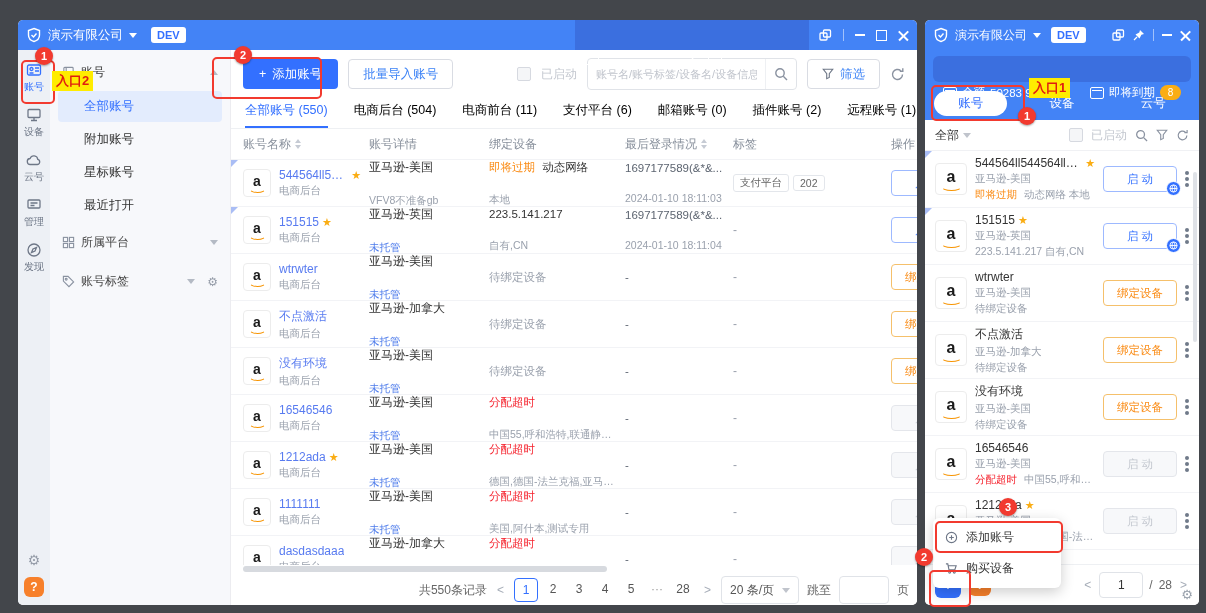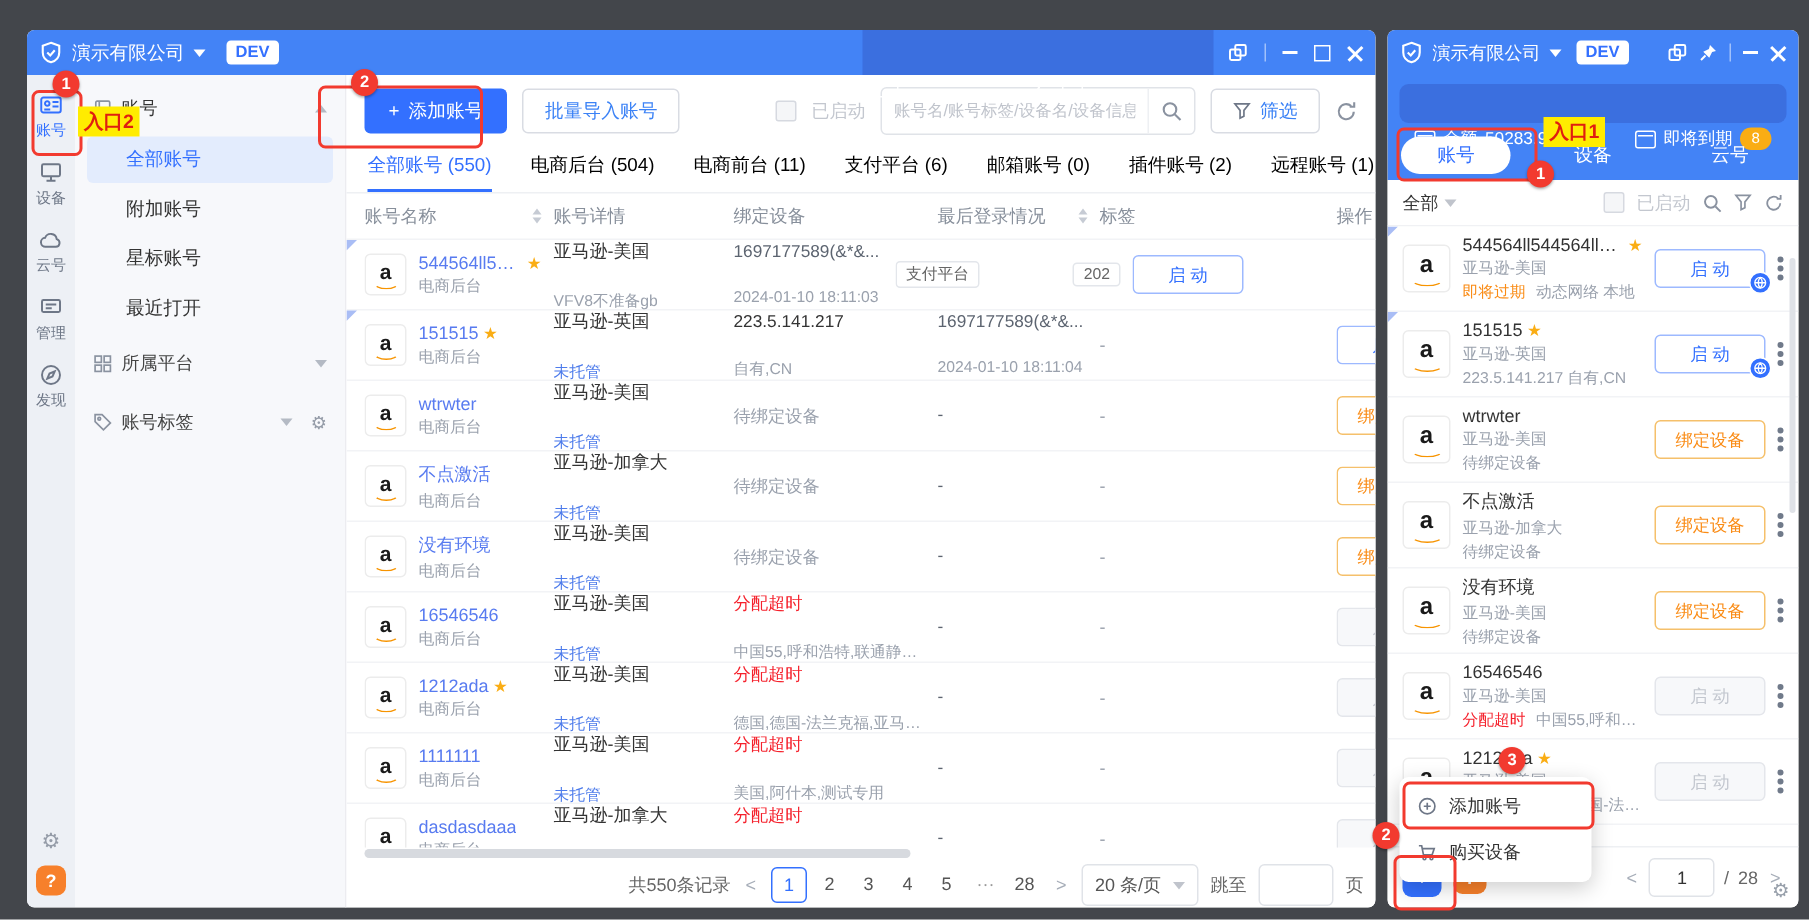--- a/index.html
+++ b/index.html
@@ -57,21 +57,21 @@
   .searchbox{width:208px;height:30px;border:1px solid #e0e3e8;border-radius:4px;display:flex;align-items:center;overflow:hidden;}
   .searchbox input{flex:1;border:none;outline:none;padding:0 8px;font-size:11px;color:#333;min-width:0;background:transparent;font-family:inherit;}
   .searchbox input::placeholder{color:#c0c4cc;}
   .search-suffix{width:30px;height:100%;border-left:1px solid #eef0f3;display:flex;align-items:center;justify-content:center;color:#8a92a0;}
   .iconbtn{color:#8a92a0;display:flex;align-items:center;justify-content:center;cursor:pointer;}
   .tabs{display:flex;gap:26px;padding:0 14px;border-bottom:1px solid #eef0f3;height:32px;align-items:flex-end;flex:none;}
   .tab{padding-bottom:9px;color:#000000;font-size:12.5px;position:relative;white-space:nowrap;cursor:pointer;}
   .tab.active{color:#3370ff;}
   .tab.active::after{content:"";position:absolute;left:0;right:0;bottom:0;height:2px;background:#3370ff;}
   .thead{display:flex;align-items:center;padding-left:12px;height:30px;color:#878f9b;border-bottom:1px solid #f2f3f6;flex:none;}
-  .col{flex:none;padding-right:8px;overflow:hidden;display:flex;align-items:center;gap:4px;justify-content:space-between;}
+  .col{flex:none;padding-right:8px;overflow:hidden;display:flex;align-items:center;gap:4px;}
   .c-name{width:118px;}.c-det{width:112px;}.c-dev{width:128px;}.c-log{width:100px;}.c-tag{width:150px;}.c-act{width:76px;}
   .sorter{display:flex;flex-direction:column;gap:2px;}
   .sorter i{width:0;height:0;border-left:3.5px solid transparent;border-right:3.5px solid transparent;display:block;}
   .sorter .up{border-bottom:4px solid #c6cbd4;} .sorter .dn{border-top:4px solid #c6cbd4;}
   .rows{flex:1;overflow:hidden;}
   .trow{display:flex;align-items:center;padding-left:12px;height:46px;border-bottom:1px solid #f2f3f6;position:relative;cursor:pointer;}
   .corner{position:absolute;left:0;top:0;width:0;height:0;border-top:7px solid #a9bdf5;border-right:7px solid transparent;}
   .namewrap{display:flex;align-items:center;gap:8px;min-width:0;}
   .amz{width:26px;height:26px;border:1px solid #ececec;border-radius:4px;background:#fff;position:relative;display:flex;align-items:center;justify-content:center;font-weight:bold;font-size:14px;color:#1a1a1a;flex:none;}
   .amz::before{content:"a";position:relative;top:-2px;}
@@ -358,20 +358,29 @@
                   <div class="subline">电商后台</div>
                 </div>
               </div>
             </div>
             <div class="col c-det">
               <div class="stack">
               <div class="l1">亚马逊-美国</div>
               <div class="l2 muted">VFV8不准备gb</div>
             </div>
             </div>
+            <div class="col c-dev">
+              <div class="stack">
+              <div style="white-space:nowrap;overflow:hidden;">
+                <span class="dstat orange">即将过期</span>
+                <span class="dmain">动态网络</span>
+              </div>
+              <div class="l2">本地</div>
+            </div>
+            </div>
             <div class="col c-log">
               <div class="stack">
               <div class="login1">1697177589(&amp;*&amp;...</div>
               <div class="l2">2024-01-10 18:11:03</div>
             </div>
             </div>
             <div class="col c-tag">
               <span class="chip">支付平台</span>
               <span class="chip">202</span>
 

